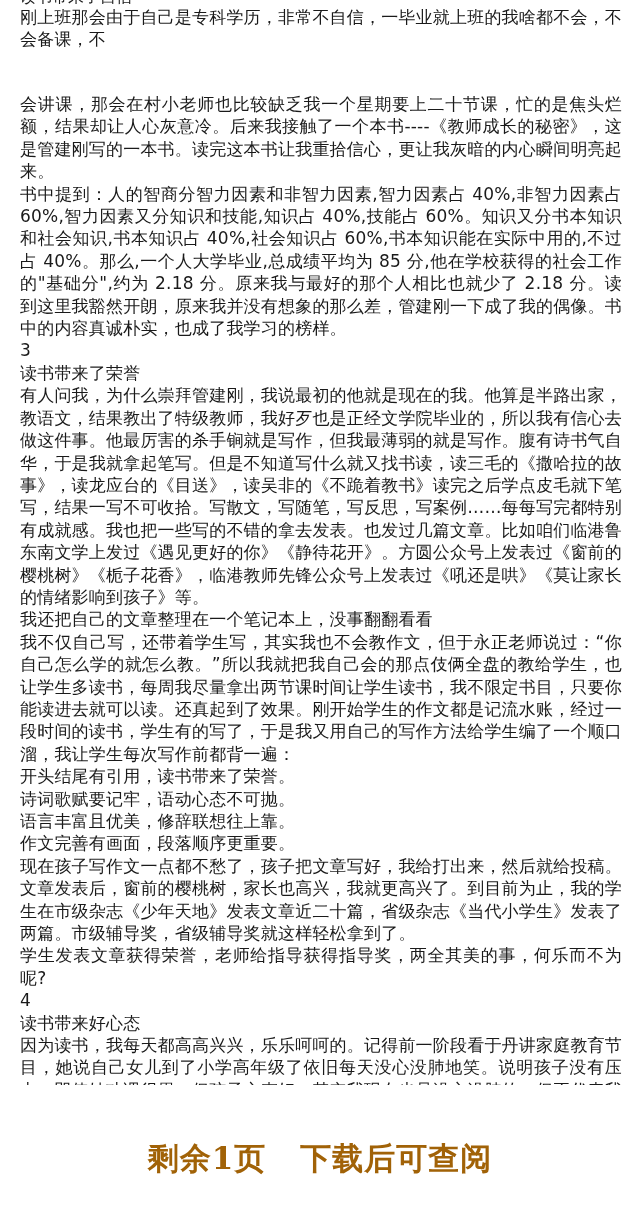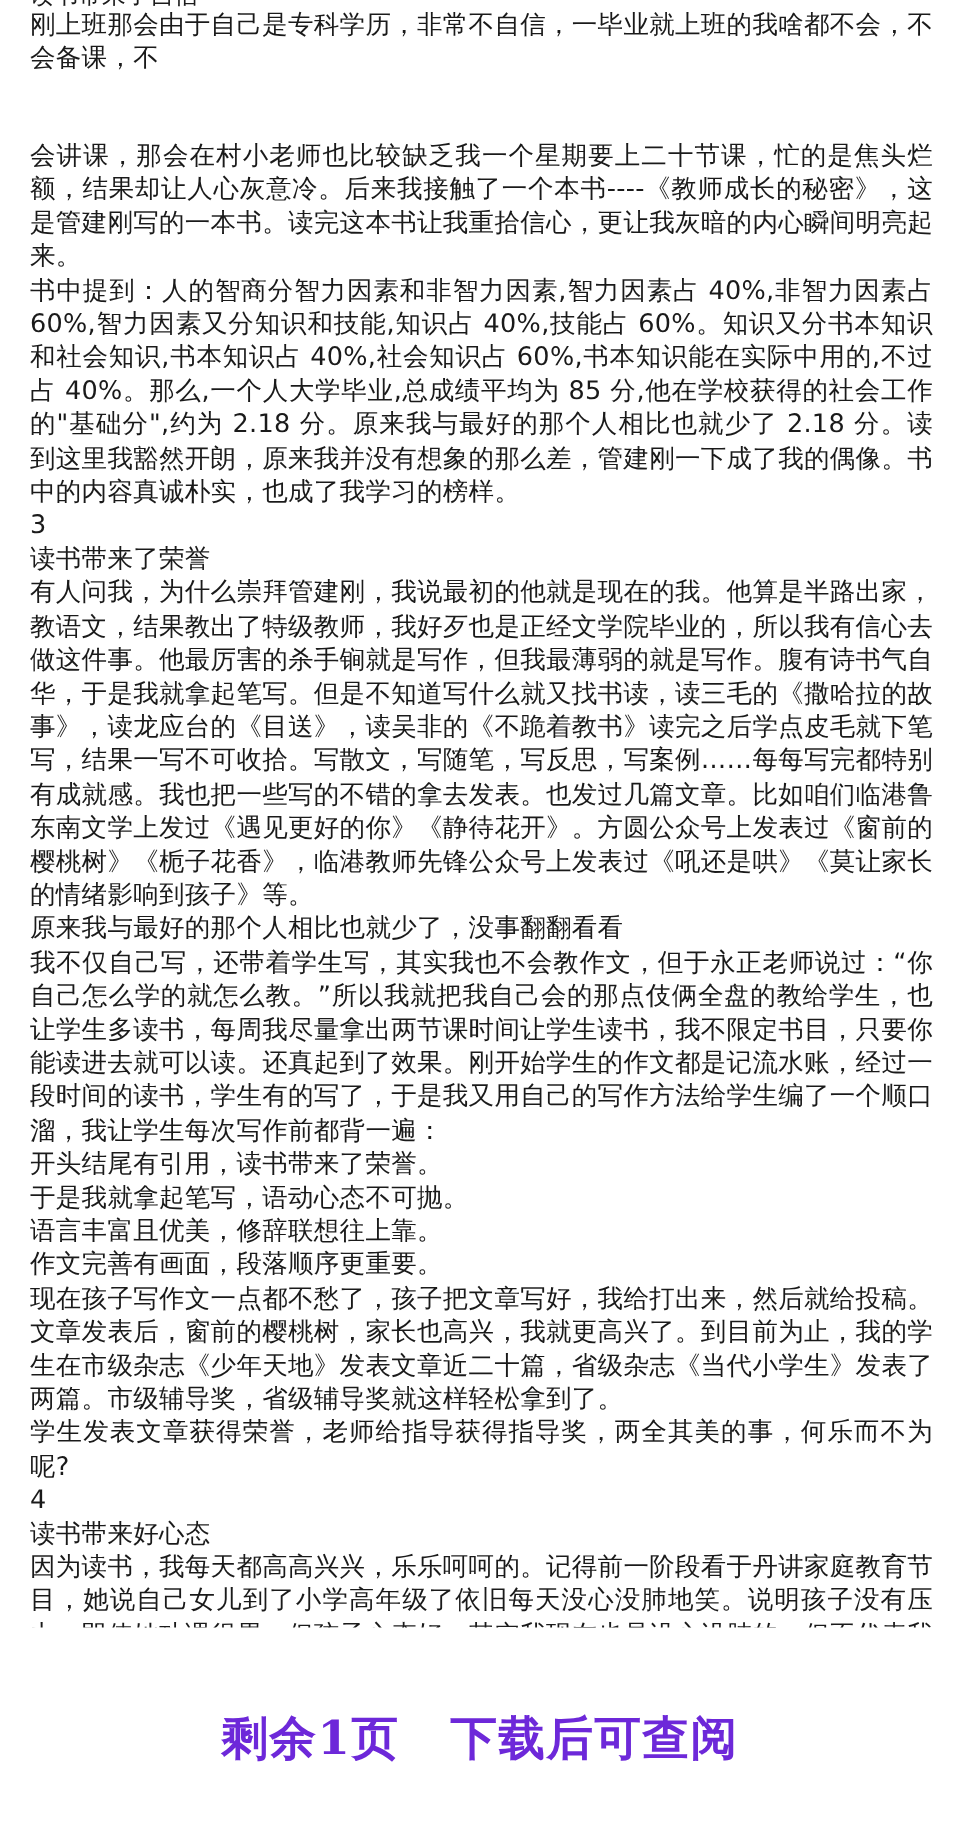--- a/index.html
+++ b/index.html
@@ -50,44 +50,44 @@
     }
     .more {
       position: absolute;
       left: 0;
       width: 640px;
       top: 1138px;
       text-align: center;
       font-family: "DejaVu Serif", "Liberation Serif", serif;
       font-weight: bold;
       font-size: 31px;
-      color: #6d28d9;
+      color: #a16207;
       letter-spacing: 1px;
     }
     .more .gap { display: inline-block; width: 34px; }
   </style>
 </head>
 <body>
 
 <div class="cut-top">读书带来了自信</div>
 
 <div class="doc" id="block-a">
   <p>刚上班那会由于自己是专科学历，非常不自信，一毕业就上班的我啥都不会，不会备课，不</p>
 </div>
 
 <div class="doc" id="block-b">
   <p>会讲课，那会在村小老师也比较缺乏我一个星期要上二十节课，忙的是焦头烂额，结果却让人心灰意冷。后来我接触了一个本书----《教师成长的秘密》，这是管建刚写的一本书。读完这本书让我重拾信心，更让我灰暗的内心瞬间明亮起来。</p>
   <p>书中提到：人的智商分智力因素和非智力因素,智力因素占 40%,非智力因素占 60%,智力因素又分知识和技能,知识占 40%,技能占 60%。知识又分书本知识和社会知识,书本知识占 40%,社会知识占 60%,书本知识能在实际中用的,不过占 40%。那么,一个人大学毕业,总成绩平均为 85 分,他在学校获得的社会工作的"基础分",约为 2.18 分。原来我与最好的那个人相比也就少了 2.18 分。读到这里我豁然开朗，原来我并没有想象的那么差，管建刚一下成了我的偶像。书中的内容真诚朴实，也成了我学习的榜样。</p>
   <p>3</p>
   <p>读书带来了荣誉</p>
   <p>有人问我，为什么崇拜管建刚，我说最初的他就是现在的我。他算是半路出家，教语文，结果教出了特级教师，我好歹也是正经文学院毕业的，所以我有信心去做这件事。他最厉害的杀手锏就是写作，但我最薄弱的就是写作。腹有诗书气自华，于是我就拿起笔写。但是不知道写什么就又找书读，读三毛的《撒哈拉的故事》，读龙应台的《目送》，读吴非的《不跪着教书》读完之后学点皮毛就下笔写，结果一写不可收拾。写散文，写随笔，写反思，写案例……每每写完都特别有成就感。我也把一些写的不错的拿去发表。也发过几篇文章。比如咱们临港鲁东南文学上发过《遇见更好的你》《静待花开》。方圆公众号上发表过《窗前的樱桃树》《栀子花香》，临港教师先锋公众号上发表过《吼还是哄》《莫让家长的情绪影响到孩子》等。</p>
-  <p>原来我与最好的那个人相比也就少了，没事翻翻看看</p>
+  <p>我还把自己的文章整理在一个笔记本上，没事翻翻看看</p>
   <p>我不仅自己写，还带着学生写，其实我也不会教作文，但于永正老师说过：“你自己怎么学的就怎么教。”所以我就把我自己会的那点伎俩全盘的教给学生，也让学生多读书，每周我尽量拿出两节课时间让学生读书，我不限定书目，只要你能读进去就可以读。还真起到了效果。刚开始学生的作文都是记流水账，经过一段时间的读书，学生有的写了，于是我又用自己的写作方法给学生编了一个顺口溜，我让学生每次写作前都背一遍：</p>
   <p>开头结尾有引用，读书带来了荣誉。</p>
-  <p>于是我就拿起笔写，语动心态不可抛。</p>
+  <p>诗词歌赋要记牢，语动心态不可抛。</p>
   <p>语言丰富且优美，修辞联想往上靠。</p>
   <p>作文完善有画面，段落顺序更重要。</p>
   <p>现在孩子写作文一点都不愁了，孩子把文章写好，我给打出来，然后就给投稿。文章发表后，窗前的樱桃树，家长也高兴，我就更高兴了。到目前为止，我的学生在市级杂志《少年天地》发表文章近二十篇，省级杂志《当代小学生》发表了两篇。市级辅导奖，省级辅导奖就这样轻松拿到了。</p>
   <p>学生发表文章获得荣誉，老师给指导获得指导奖，两全其美的事，何乐而不为呢?</p>
   <p>4</p>
   <p>读书带来好心态</p>
   <p>因为读书，我每天都高高兴兴，乐乐呵呵的。记得前一阶段看于丹讲家庭教育节目，她说自己女儿到了小学高年级了依旧每天没心没肺地笑。说明孩子没有压力，即使她功课很累，但孩子心态好。其实我现在也是没心没肺的，但不代表我没有压力。我很累，上班期间我是班主任，现在我们都知道班主任整天有多忙，下班后我是孩子的妈，还得看孩子，我几乎没有太多闲暇时间。但这些对于女老师来说就是家常菜。老师的压力无非两种;一种是管理学生，课堂教学效率上的压力，一种是自身教学专业能力提升的压力。课堂该如何掌控，建议大家</p>
 </div>
 
 <div class="fade"></div>

